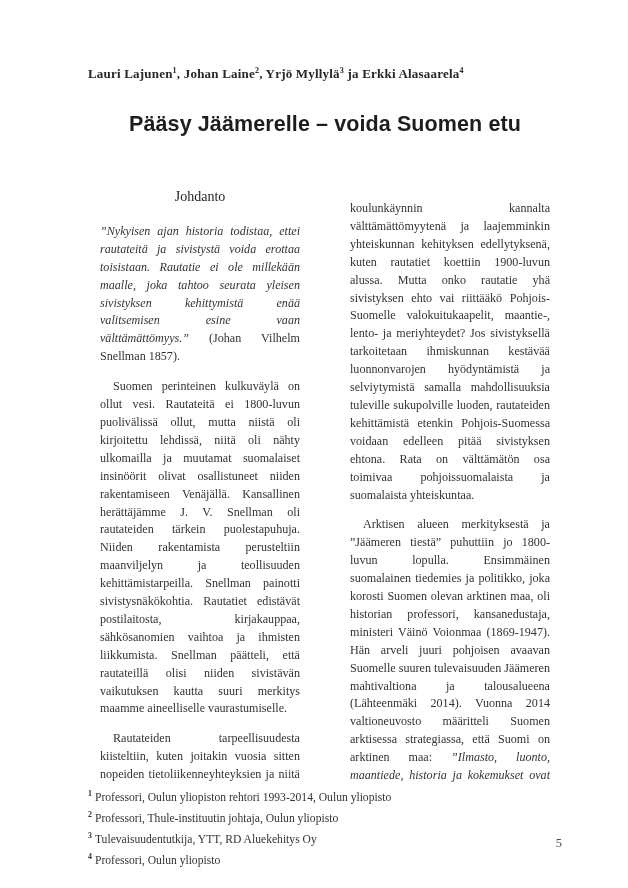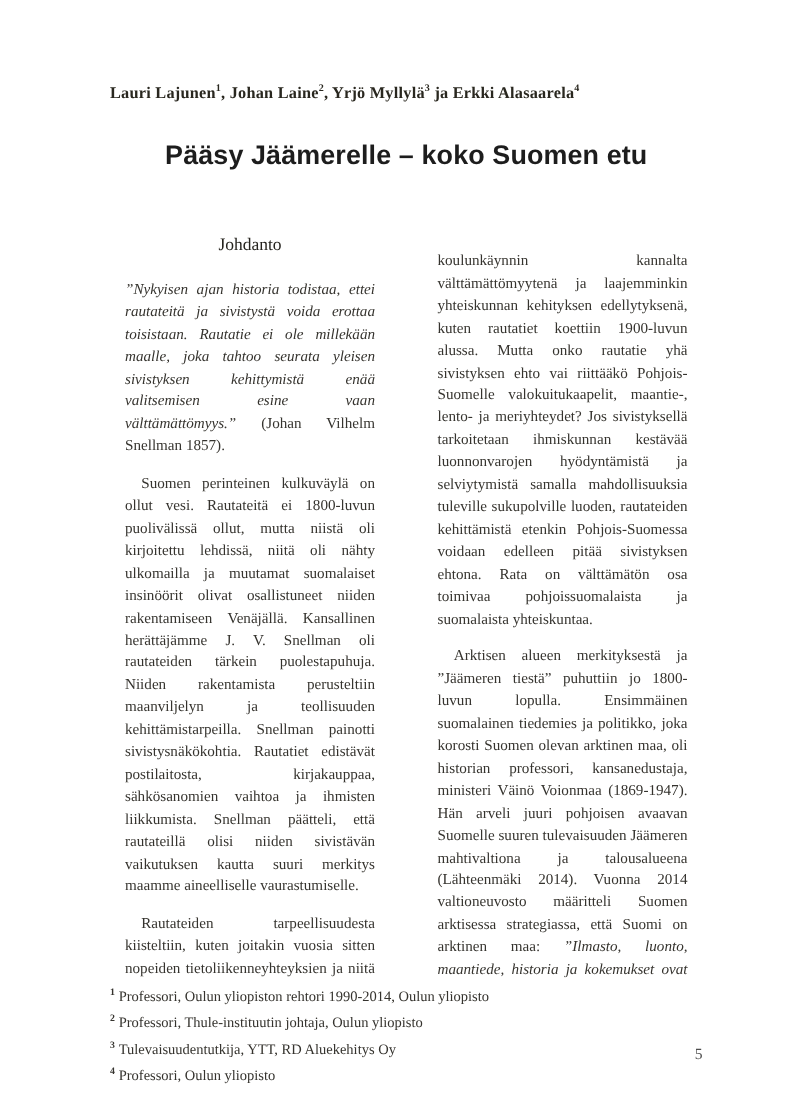--- a/index.html
+++ b/index.html
@@ -56,41 +56,41 @@
     text-align: right; font-size: 12.5px; color: #4d4d4d;
   }
 </style>
 </head>
 <body>
 
 <div class="page">
 
   <div class="authors"><span>Lauri Lajunen</span><sup>1</sup><span>, Johan Laine</span><sup>2</sup><span>, Yrjö Myllylä</span><sup>3</sup><span> ja Erkki Alasaarela</span><sup>4</sup></div>
 
-  <h1 class="title">Pääsy Jäämerelle – koko Suomen etu</h1>
+  <h1 class="title">Pääsy Jäämerelle – voida Suomen etu</h1>
 
   <div class="columns">
 
     <div class="col">
       <div class="col-heading">Johdanto</div>
       <p class="para"><span class="it">”Nykyisen ajan historia todistaa, ettei rautateitä ja sivistystä voida erottaa toisistaan. Rautatie ei ole millekään maalle, joka tahtoo seurata yleisen sivistyksen kehittymistä enää valitsemisen esine vaan välttämättömyys.”</span><span> (Johan Vilhelm Snellman 1857).</span></p>
       <p class="para indent">Suomen perinteinen kulkuväylä on ollut vesi. Rautateitä ei 1800-luvun puolivälissä ollut, mutta niistä oli kirjoitettu lehdissä, niitä oli nähty ulkomailla ja muutamat suomalaiset insinöörit olivat osallistuneet niiden rakentamiseen Venäjällä. Kansallinen herättäjämme J. V. Snellman oli rautateiden tärkein puolestapuhuja. Niiden rakentamista perusteltiin maanviljelyn ja teollisuuden kehittämistarpeilla. Snellman painotti sivistysnäkökohtia. Rautatiet edistävät postilaitosta, kirjakauppaa, sähkösanomien vaihtoa ja ihmisten liikkumista. Snellman päätteli, että rautateillä olisi niiden sivistävän vaikutuksen kautta suuri merkitys maamme aineelliselle vaurastumiselle.</p>
       <p class="para indent">Rautateiden tarpeellisuudesta kiisteltiin, kuten joitakin vuosia sitten nopeiden tietoliikenneyhteyksien ja niitä tukevien valokuitukaapelien tärkeydestä sekä yhteiskunnan roolista niiden edistämisessä. Nyt ajanmukaiset tietoliikenneyhteydet koetaan yleisesti jopa</p>
     </div>
 
     <div class="col">
       <p class="para">koulunkäynnin kannalta välttämättömyytenä ja laajemminkin yhteiskunnan kehityksen edellytyksenä, kuten rautatiet koettiin 1900-luvun alussa. Mutta onko rautatie yhä sivistyksen ehto vai riittääkö Pohjois-Suomelle valokuitukaapelit, maantie-, lento- ja meriyhteydet? Jos sivistyksellä tarkoitetaan ihmiskunnan kestävää luonnonvarojen hyödyntämistä ja selviytymistä samalla mahdollisuuksia tuleville sukupolville luoden, rautateiden kehittämistä etenkin Pohjois-Suomessa voidaan edelleen pitää sivistyksen ehtona. Rata on välttämätön osa toimivaa pohjoissuomalaista ja suomalaista yhteiskuntaa.</p>
       <p class="para indent"><span>Arktisen alueen merkityksestä ja ”Jäämeren tiestä” puhuttiin jo 1800-luvun lopulla. Ensimmäinen suomalainen tiedemies ja politikko, joka korosti Suomen olevan arktinen maa, oli historian professori, kansanedustaja, ministeri Väinö Voionmaa (1869-1947). Hän arveli juuri pohjoisen avaavan Suomelle suuren tulevaisuuden Jäämeren mahtivaltiona ja talousalueena (Lähteenmäki 2014). Vuonna 2014 valtioneuvosto määritteli Suomen arktisessa strategiassa, että Suomi on arktinen maa: </span><span class="it">”Ilmasto, luonto, maantiede, historia ja kokemukset ovat muokanneet arktisen identiteettimme. Suomen kansa on kokonaisuudessaan arktinen kansa.”</span></p>
     </div>
 
   </div>
 
   <div class="footnotes">
     <div class="footnote">
-      <sup>1</sup><span>Professori, Oulun yliopiston rehtori 1990-2014, Oulun yliopisto</span>
+      <sup>1</sup><span>Professori, Oulun yliopiston rehtori 1993-2014, Oulun yliopisto</span>
     </div>
     <div class="footnote">
       <sup>2</sup><span>Professori, Thule-instituutin johtaja, Oulun yliopisto</span>
     </div>
     <div class="footnote">
       <sup>3</sup><span>Tulevaisuudentutkija, YTT, RD Aluekehitys Oy</span>
     </div>
     <div class="footnote">
       <sup>4</sup><span>Professori, Oulun yliopisto</span>
     </div>

